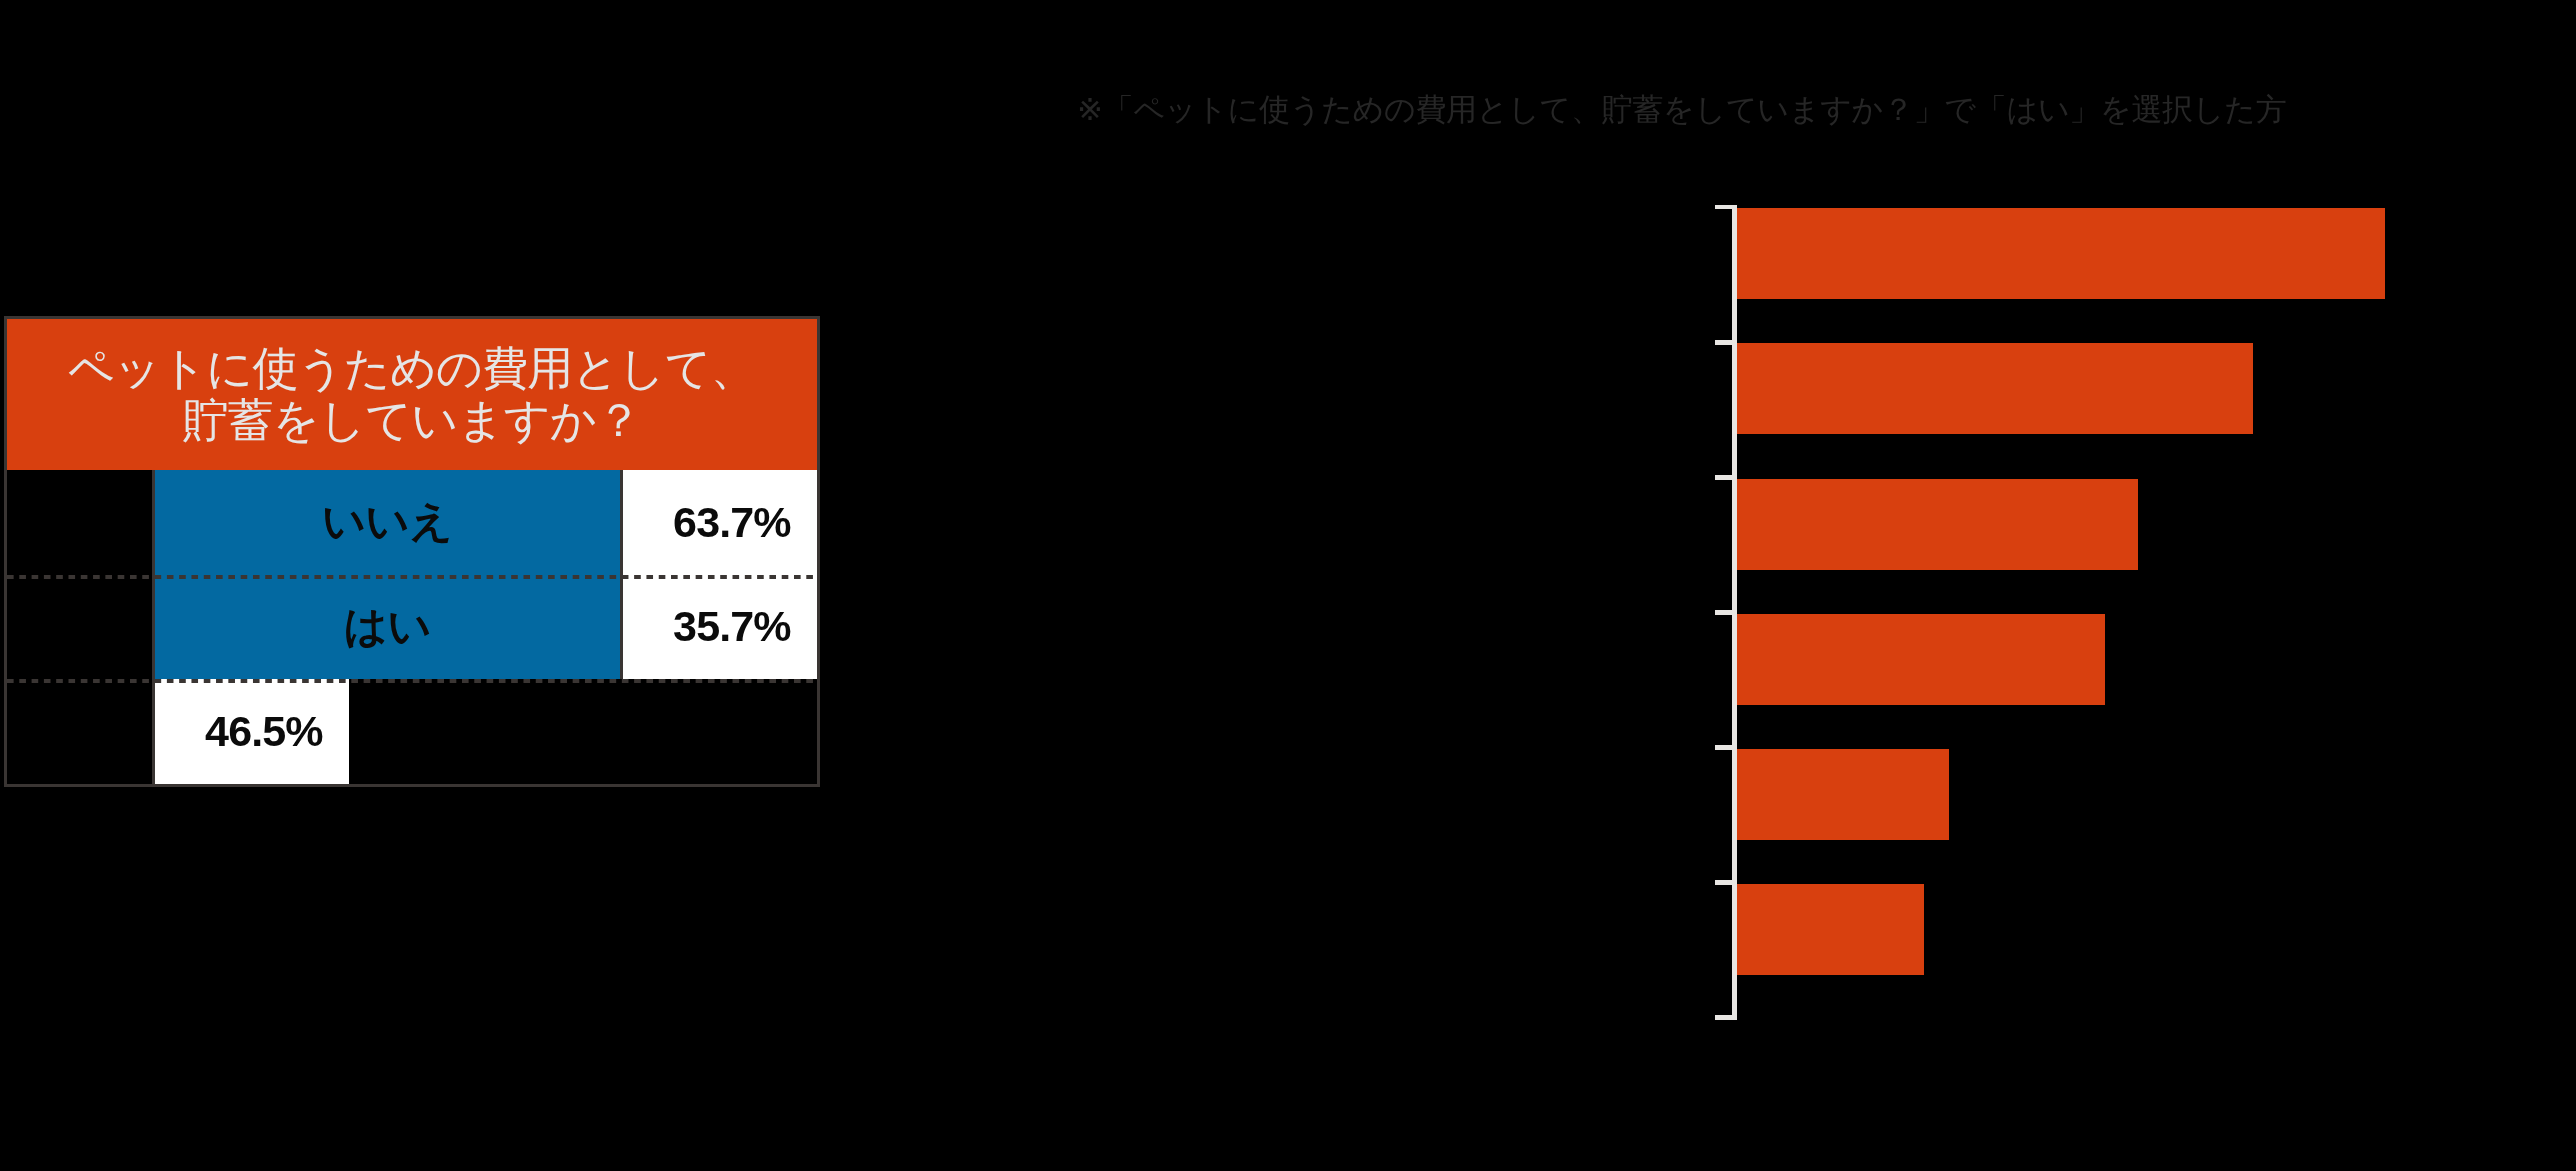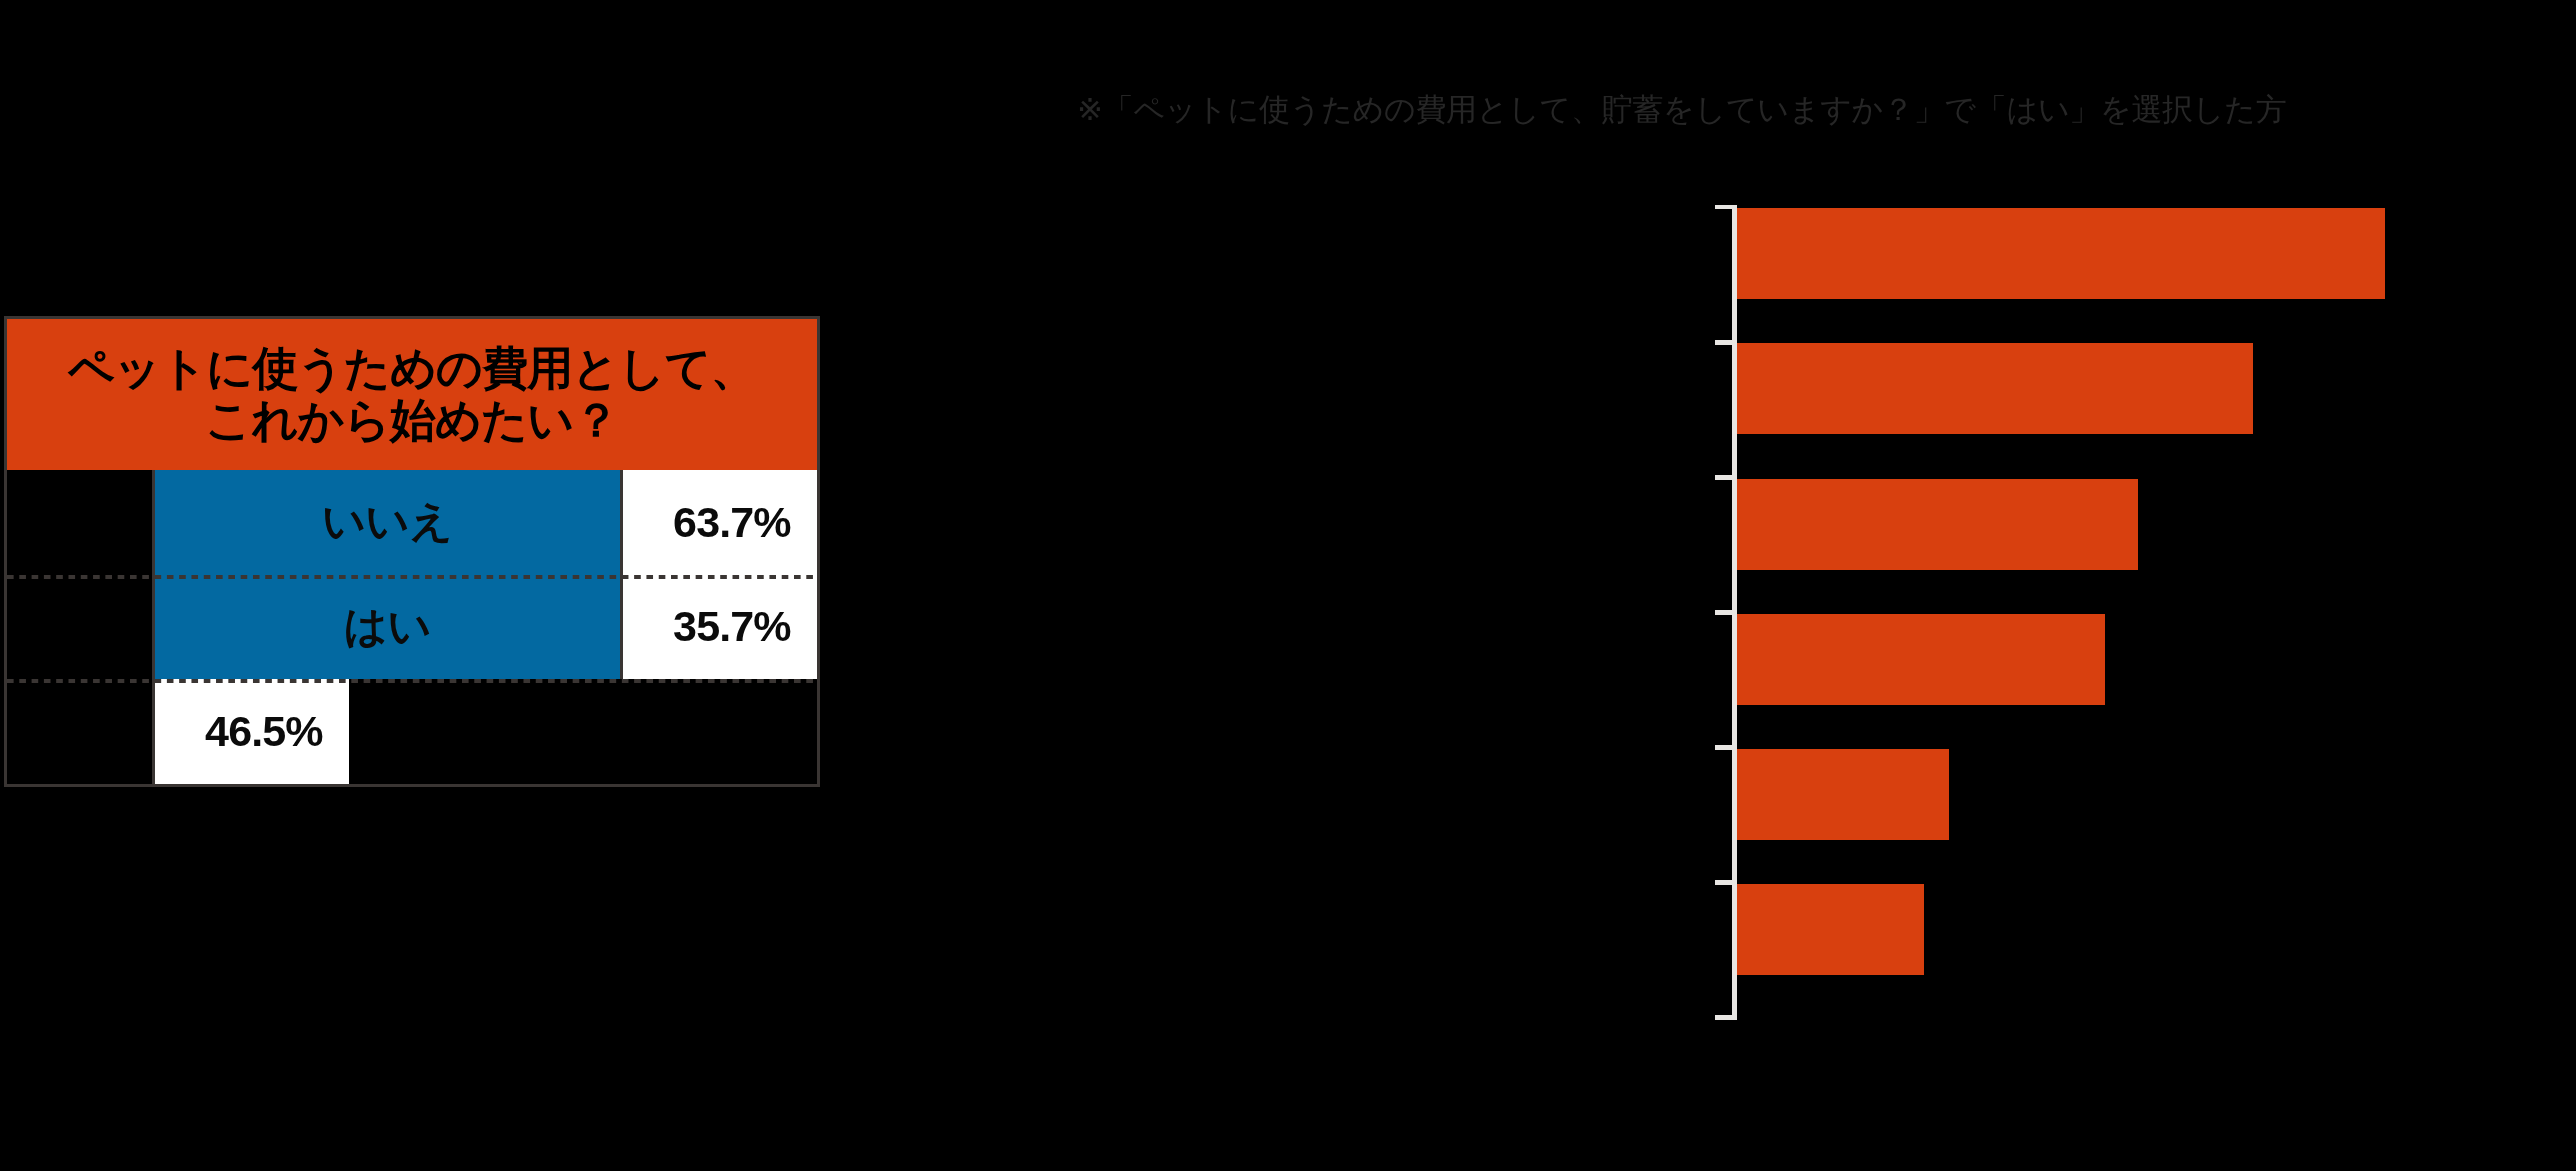--- a/index.html
+++ b/index.html
@@ -58,23 +58,23 @@
     top: 0;
     right: 0;
     height: 151px;
     background: #D8400F;
     display: flex;
     align-items: center;
     justify-content: center;
     box-sizing: border-box;
   }
   #table-header .title-text {
-    color: #000000;
+    color: #e5e5e5;
     font-size: 46px;
-    font-weight: 700;
+    font-weight: 400;
     line-height: 1.12;
     text-align: center;
     letter-spacing: -0.02em;
     padding: 0 7.7px;
   }
 
   #table-body {
     position: absolute;
     left: 0;
     top: 151px;
@@ -210,21 +210,21 @@
 
 <div id="canvas">
 
   <div id="footnote">※「ペットに使うための費用として、貯蓄をしていますか？」で「はい」を選択した方</div>
 
   <div id="summary-table">
 
     <div id="table-header">
       <div class="title-text">
         <span>ペットに使うための費用として、</span><br>
-        <span>これから始めたい？</span>
+        <span>貯蓄をしていますか？</span>
       </div>
     </div>
 
     <div id="table-body">
 
       <div class="t-row">
         <div class="t-cell-rank"></div>
         <div class="t-cell-label">いいえ</div>
         <div class="t-cell-value">63.7%</div>
       </div>

